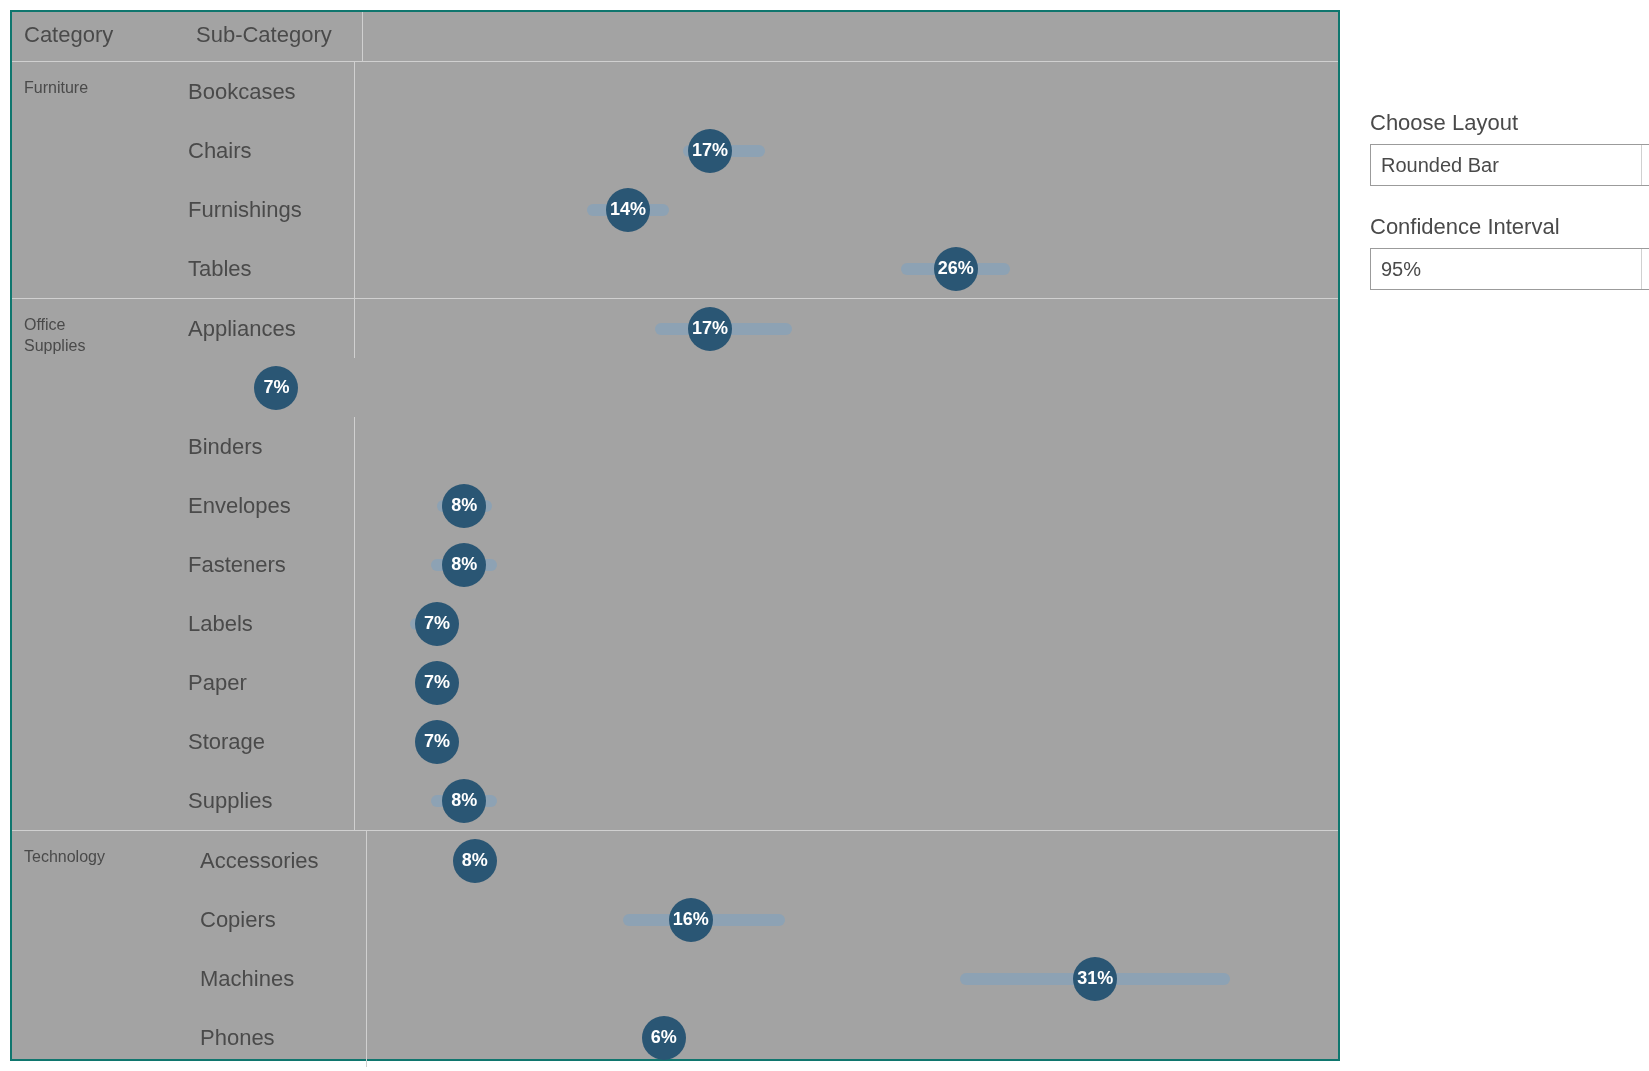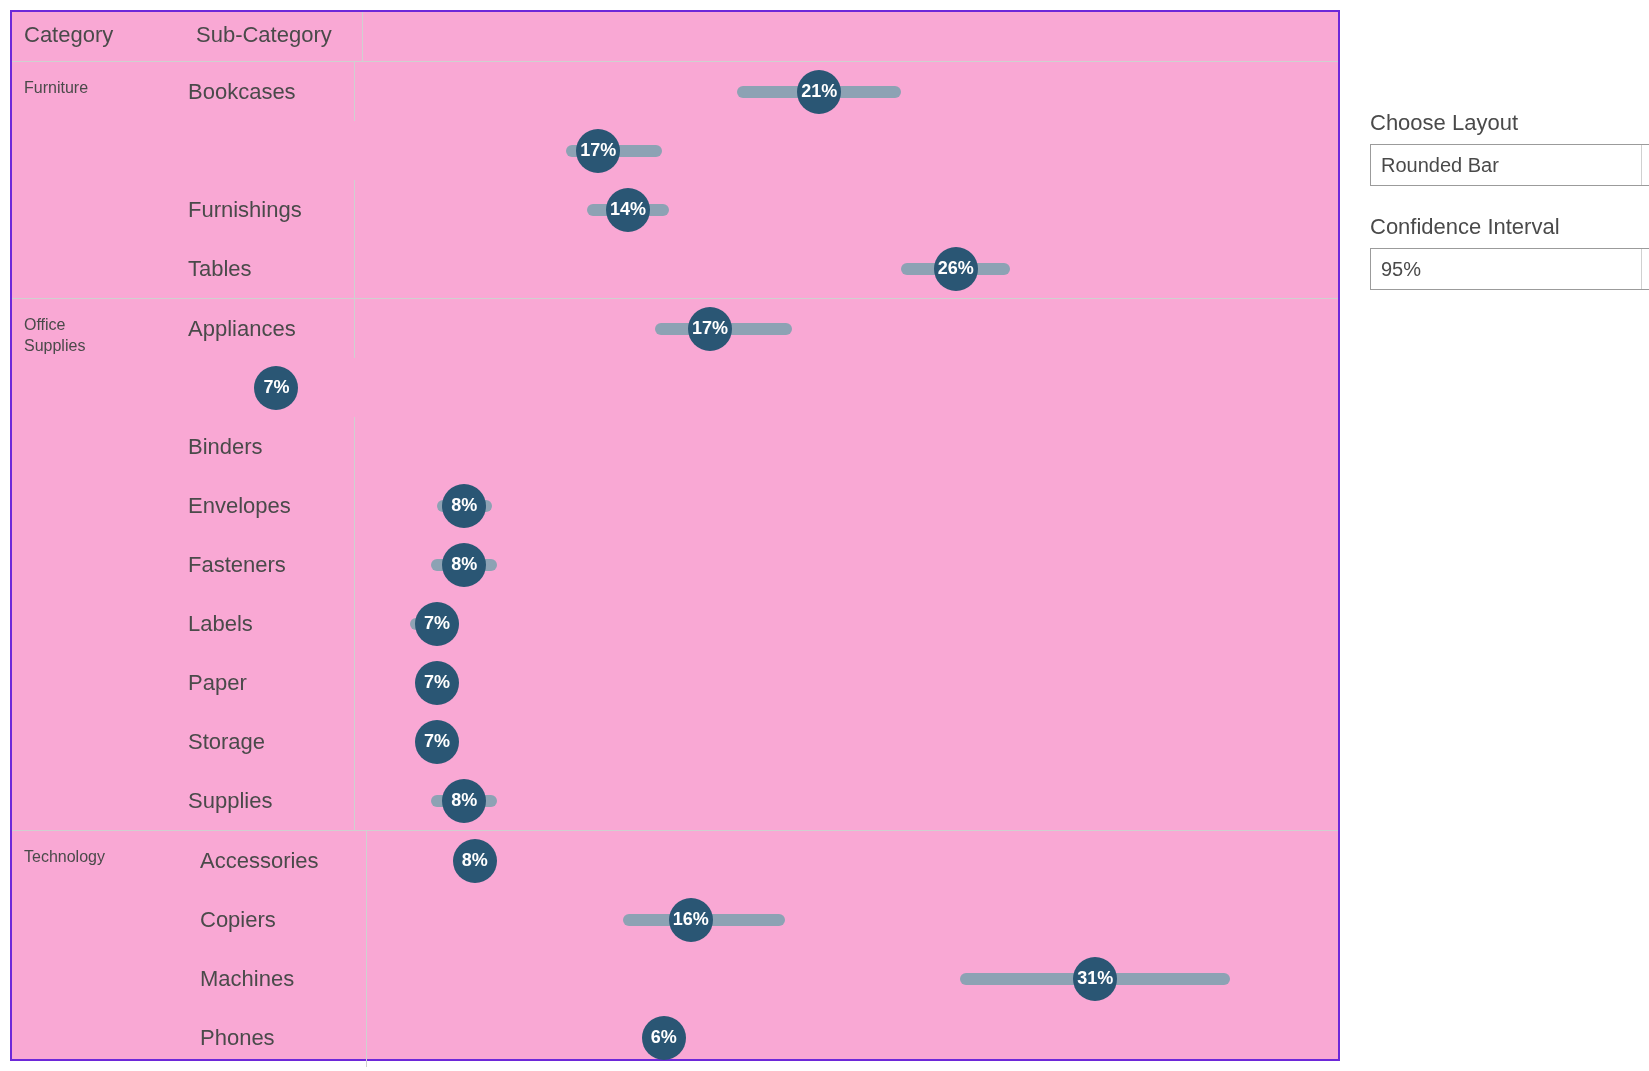--- a/index.html
+++ b/index.html
@@ -13,23 +13,23 @@
     background: #fff;
   }
   .wrapper {
     display: flex;
     width: 100%;
     height: 100%;
     padding: 10px;
   }
   .chart-box {
     flex: 0 0 1330px;
-    border: 2px solid #6d28d9;
+    border: 2px solid #0f766e;
     position: relative;
-    background: #f9a8d4;
+    background: #a3a3a3;
   }
   .header-row {
     display: flex;
     height: 50px;
     border-bottom: 1px solid #d0d0d0;
   }
   .col-cat-head, .col-cat {
     width: 168px;
     padding: 10px 12px;
     font-size: 22px;
@@ -143,28 +143,23 @@
       <div class="col-cat-head">Category</div>
       <div class="col-sub-head">Sub-Category</div>
       <div style="flex:1"></div>
     </div>
     <div id="chart-body">
         <div class="category-block">
           <div class="col-cat">Furniture</div>
           <div class="sub-rows">
             <div class="sub-row">
               <div class="col-sub">Bookcases</div>
-              <div class="plot-area">
-                <div class="ci-bar" style="left: 38.8889%; width: 16.6667%;"></div>
-                <div class="point" style="left: 47.2222%;">
-                  <span>21%</span>
-                </div>
-              </div>
-            </div>
-            <div class="sub-row">
+            </div>
+            <div class="sub-row">
+              <div class="col-sub">Chairs</div>
               <div class="plot-area">
                 <div class="ci-bar" style="left: 33.3333%; width: 8.33333%;"></div>
                 <div class="point" style="left: 36.1111%;">
                   <span>17%</span>
                 </div>
               </div>
             </div>
             <div class="sub-row">
               <div class="col-sub">Furnishings</div>
               <div class="plot-area">

